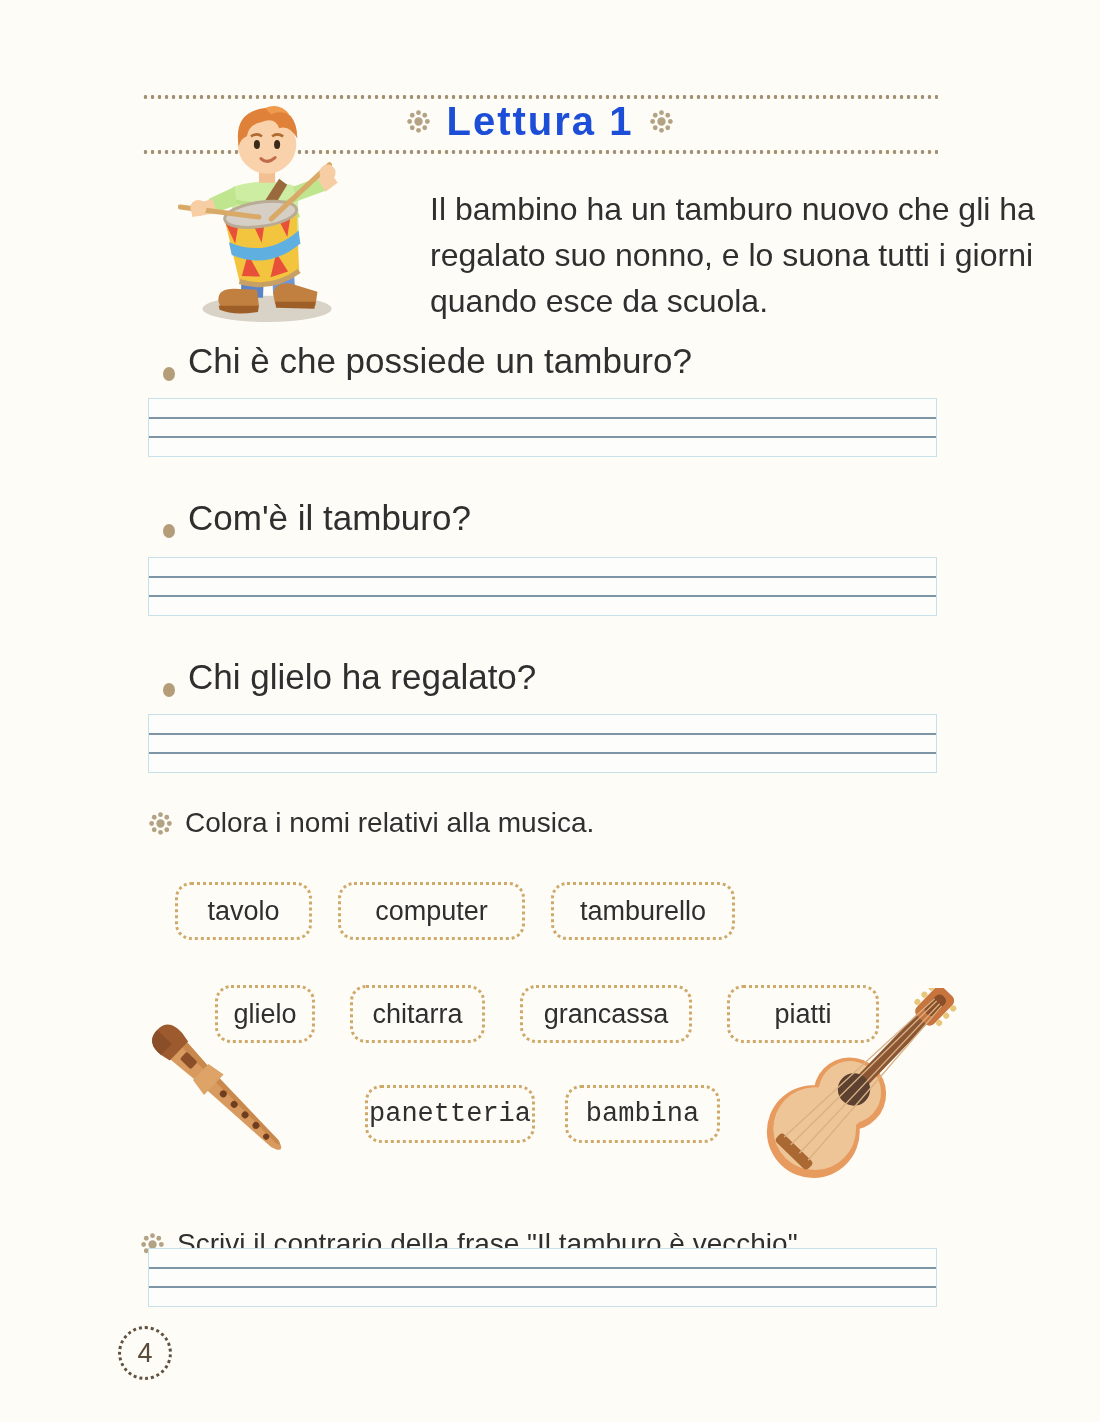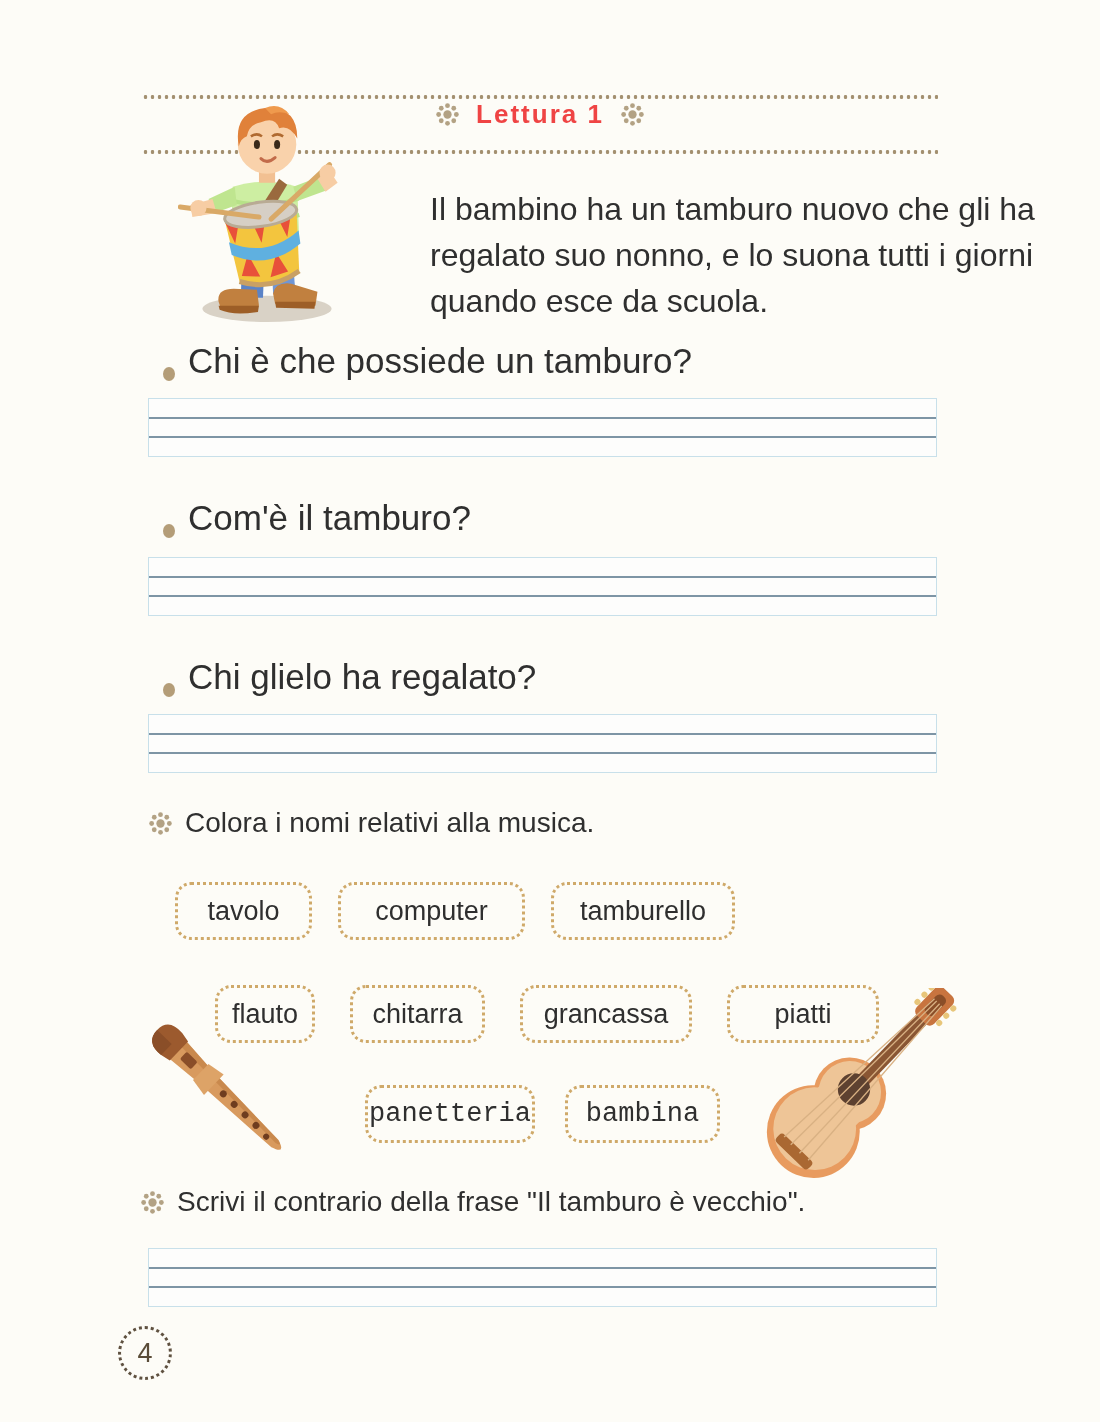--- a/index.html
+++ b/index.html
@@ -16,21 +16,21 @@
     background-size:7px 6px; background-repeat:repeat-x; background-position:0 center;
   }
   .dotline.top { top:94px; }
   .dotline.bottom { top:149px; }
 
   .title-wrap {
     position:absolute; left:142px; top:99px; width:796px;
     display:flex; align-items:center; justify-content:center; gap:16px;
   }
   .title-text {
-    font-size:26px; color:#ef4444; letter-spacing:2px; font-weight:bold;
+    font-size:40px; color:#1d4ed8; letter-spacing:2px; font-weight:bold;
   }
   .rosette { width:25px; height:25px; }
 
   .passage {
     position:absolute; left:430px; top:186px; width:520px;
     font-size:32px; line-height:46px;
   }
   .passage span { display:block; white-space:nowrap; }
 
   .question {
@@ -55,21 +55,21 @@
   .lines1 { top:398px; }
   .lines2 { top:557px; }
   .lines3 { top:714px; }
   .lines4 { top:1248px; }
 
   .task {
     position:absolute; display:flex; align-items:center; gap:12px;
     font-size:28px;
   }
   .task1 { left:148px; top:807px; }
-  .task2 { left:140px; top:1186px; }
+  .task2 { left:140px; top:1228px; }
 
   .wordrow { position:absolute; display:flex; }
   .row1 { left:175px; top:882px; gap:26px; }
   .row2 { left:215px; top:985px; gap:35px; }
   .row3 { left:365px; top:1085px; gap:30px;font-family:Liberation Mono, monospace; }
   .wbox {
     box-sizing:border-box; height:58px;
     border:3px dotted #cfa969; border-radius:16px;
     display:flex; align-items:center; justify-content:center;
     font-size:27px; background:transparent; cursor:pointer;
@@ -213,21 +213,21 @@
     <span>Colora i nomi relativi alla musica.</span>
   </div>
 
   <div class="wordrow row1">
     <div class="wbox w137">tavolo</div>
     <div class="wbox w187">computer</div>
     <div class="wbox w184">tamburello</div>
   </div>
 
   <div class="wordrow row2">
-    <div class="wbox w100">flauto</div>
+    <div class="wbox w100">glielo</div>
     <div class="wbox w135">chitarra</div>
     <div class="wbox w172">grancassa</div>
     <div class="wbox w152">piatti</div>
   </div>
 
   <div class="wordrow row3">
     <div class="wbox w170">panetteria</div>
     <div class="wbox w155">bambina</div>
   </div>
 

